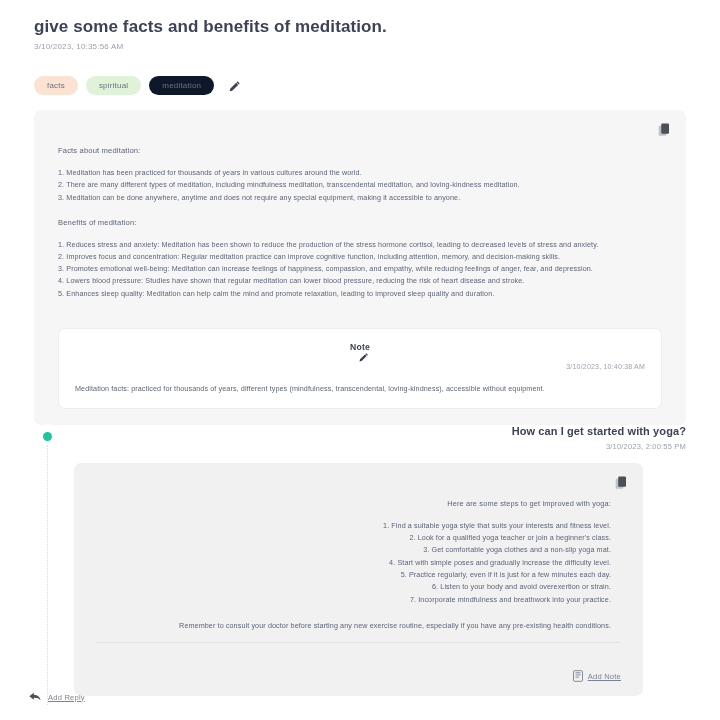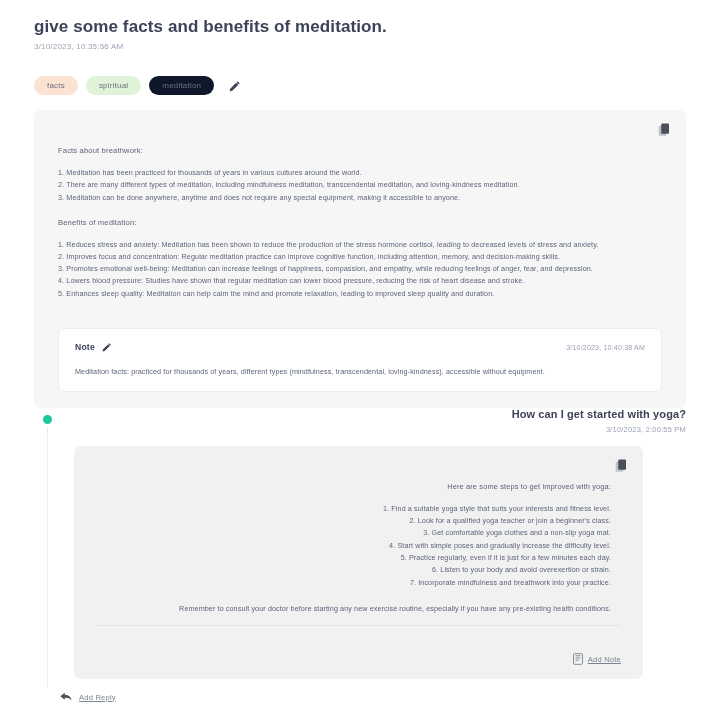--- a/index.html
+++ b/index.html
@@ -107,20 +107,21 @@
   .note-card {
     margin: 28px 10px 0 10px;
     background: #ffffff;
     border: 1px solid #eceef1;
     border-radius: 7px;
     padding: 13px 16px 15px 16px;
   }
   .note-head {
     display: flex;
     align-items: center;
+    flex-direction: column;
   }
   .note-label {
     font-size: 8.6px;
     font-weight: bold;
     color: #3c4257;
     letter-spacing: 0.2px;
   }
   .note-edit {
     margin-left: 7px;
     width: 11px;
@@ -228,21 +229,21 @@
   .add-note-btn .lbl {
     font-size: 7.6px;
     color: #7a8394;
     text-decoration: underline;
     letter-spacing: 0.2px;
   }
 
   
   .add-reply {
     position: absolute;
-    left: 60px;
+    left: 29px;
     bottom: 14px;
     display: flex;
     align-items: center;
     gap: 7px;
     cursor: pointer;
   }
   .add-reply .lbl {
     font-size: 7.6px;
     color: #7a8394;
     text-decoration: underline;
@@ -272,21 +273,21 @@
 
   <div class="answer-card">
     <div class="copy-btn">
       <svg width="13" height="14" viewBox="0 0 16 18">
         <rect x="0.5" y="3.5" width="10" height="13" rx="1.3" fill="#bfc3c9"></rect>
         <rect x="3.8" y="0.8" width="10" height="13" rx="1.3" fill="#4a4f58"></rect>
       </svg>
     </div>
 
     <div class="answer-body">
-      <div class="ab-head">Facts about breathwork:</div>
+      <div class="ab-head">Facts about meditation:</div>
       <div class="ab-list">
         <div class="li">1. Meditation has been practiced for thousands of years in various cultures around the world.</div>
         <div class="li">2. There are many different types of meditation, including mindfulness meditation, transcendental meditation, and loving-kindness meditation.</div>
         <div class="li">3. Meditation can be done anywhere, anytime and does not require any special equipment, making it accessible to anyone.</div>
       </div>
 
       <div class="gap-block"></div>
 
       <div class="ab-head">Benefits of meditation:</div>
       <div class="ab-list">

